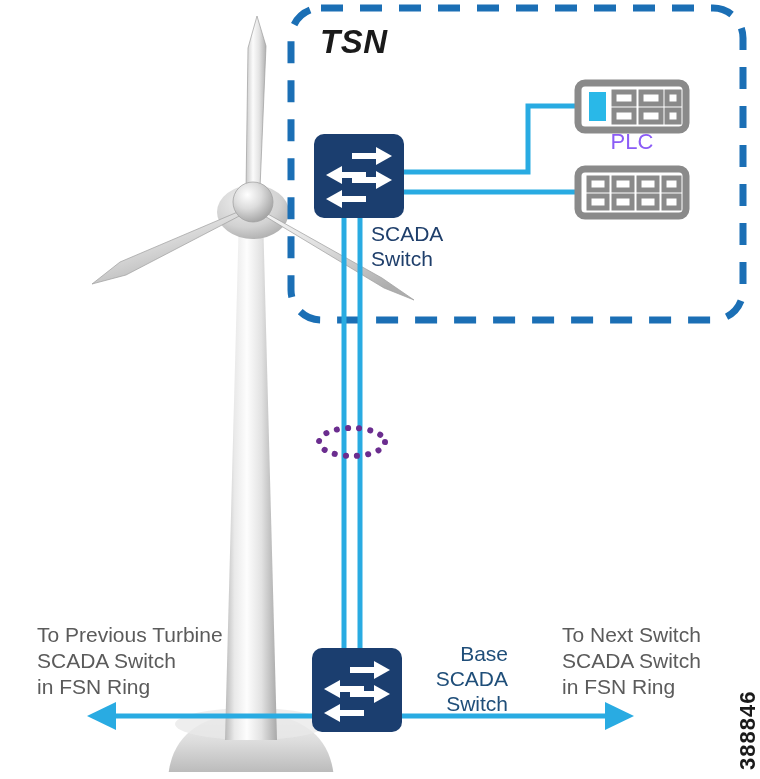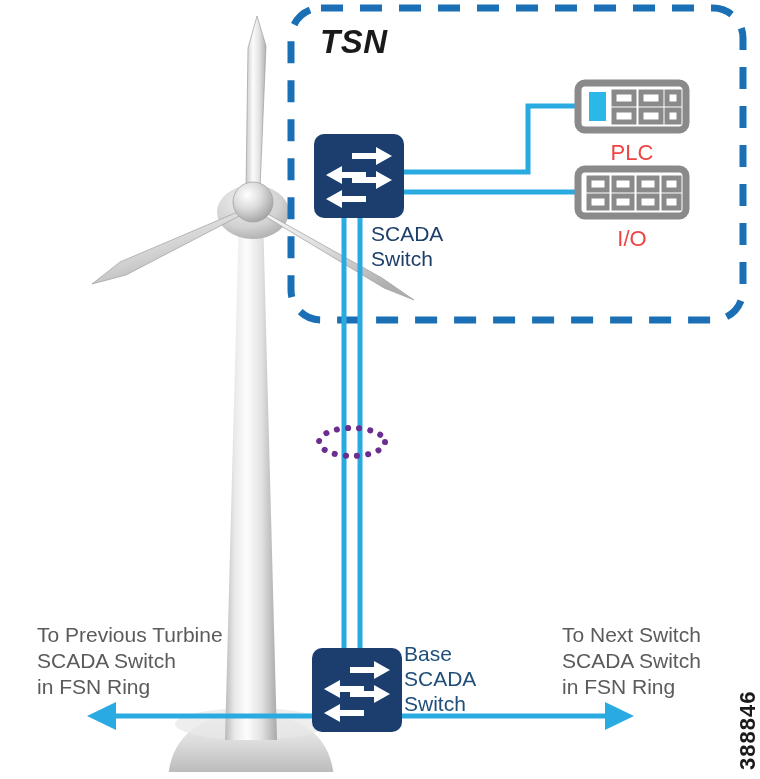--- a/index.html
+++ b/index.html
@@ -37,28 +37,27 @@
     letter-spacing: 0.5px;
   }
   .lbl-switch {
     font-size: 21px;
     color: #1f3f6b;
     line-height: 1.2;
   }
   .lbl-base {
     font-size: 21px;
     color: #1f4e79;
-    text-align: left;
+    text-align: right;
     line-height: 1.2;
   }
   .lbl-dev {
     font-size: 22px;
-    color: #ef4444;
+    color: #8b5cf6;
     text-align: center;
-    margin-top: 11px;
   }
   .lbl-ring {
     font-size: 21px;
     color: #5b5b5b;
     text-align: left;
     line-height: 1.25;
     margin-left: 37px;
   }
   .lbl-id {
     font-size: 22px;
@@ -208,21 +207,20 @@
 
   <div class="lbl lbl-tsn" style="left:320px; top:24px;">TSN</div>
 
   <div>
     <div class="lbl lbl-switch" style="left:371px; top:221px;">SCADA</div>
     <div class="lbl lbl-switch" style="left:371px; top:246px;">Switch</div>
   </div>
 
   <div class="lbl lbl-dev" style="left:578px; top:130px; width:108px;">PLC</div>
 
-  <div class="lbl lbl-dev" style="left:578px; top:216px; width:108px;">I/O</div>
 
   <div>
     <div class="lbl lbl-base" style="left:404px; top:641px; width:104px;">Base</div>
     <div class="lbl lbl-base" style="left:404px; top:666px; width:104px;">SCADA</div>
     <div class="lbl lbl-base" style="left:404px; top:691px; width:104px;">Switch</div>
   </div>
 
   <div>
     <div class="lbl lbl-ring" style="left:0px; top:622px; width:228px;">To Previous Turbine</div>
     <div class="lbl lbl-ring" style="left:0px; top:648px; width:228px;">SCADA Switch</div>

